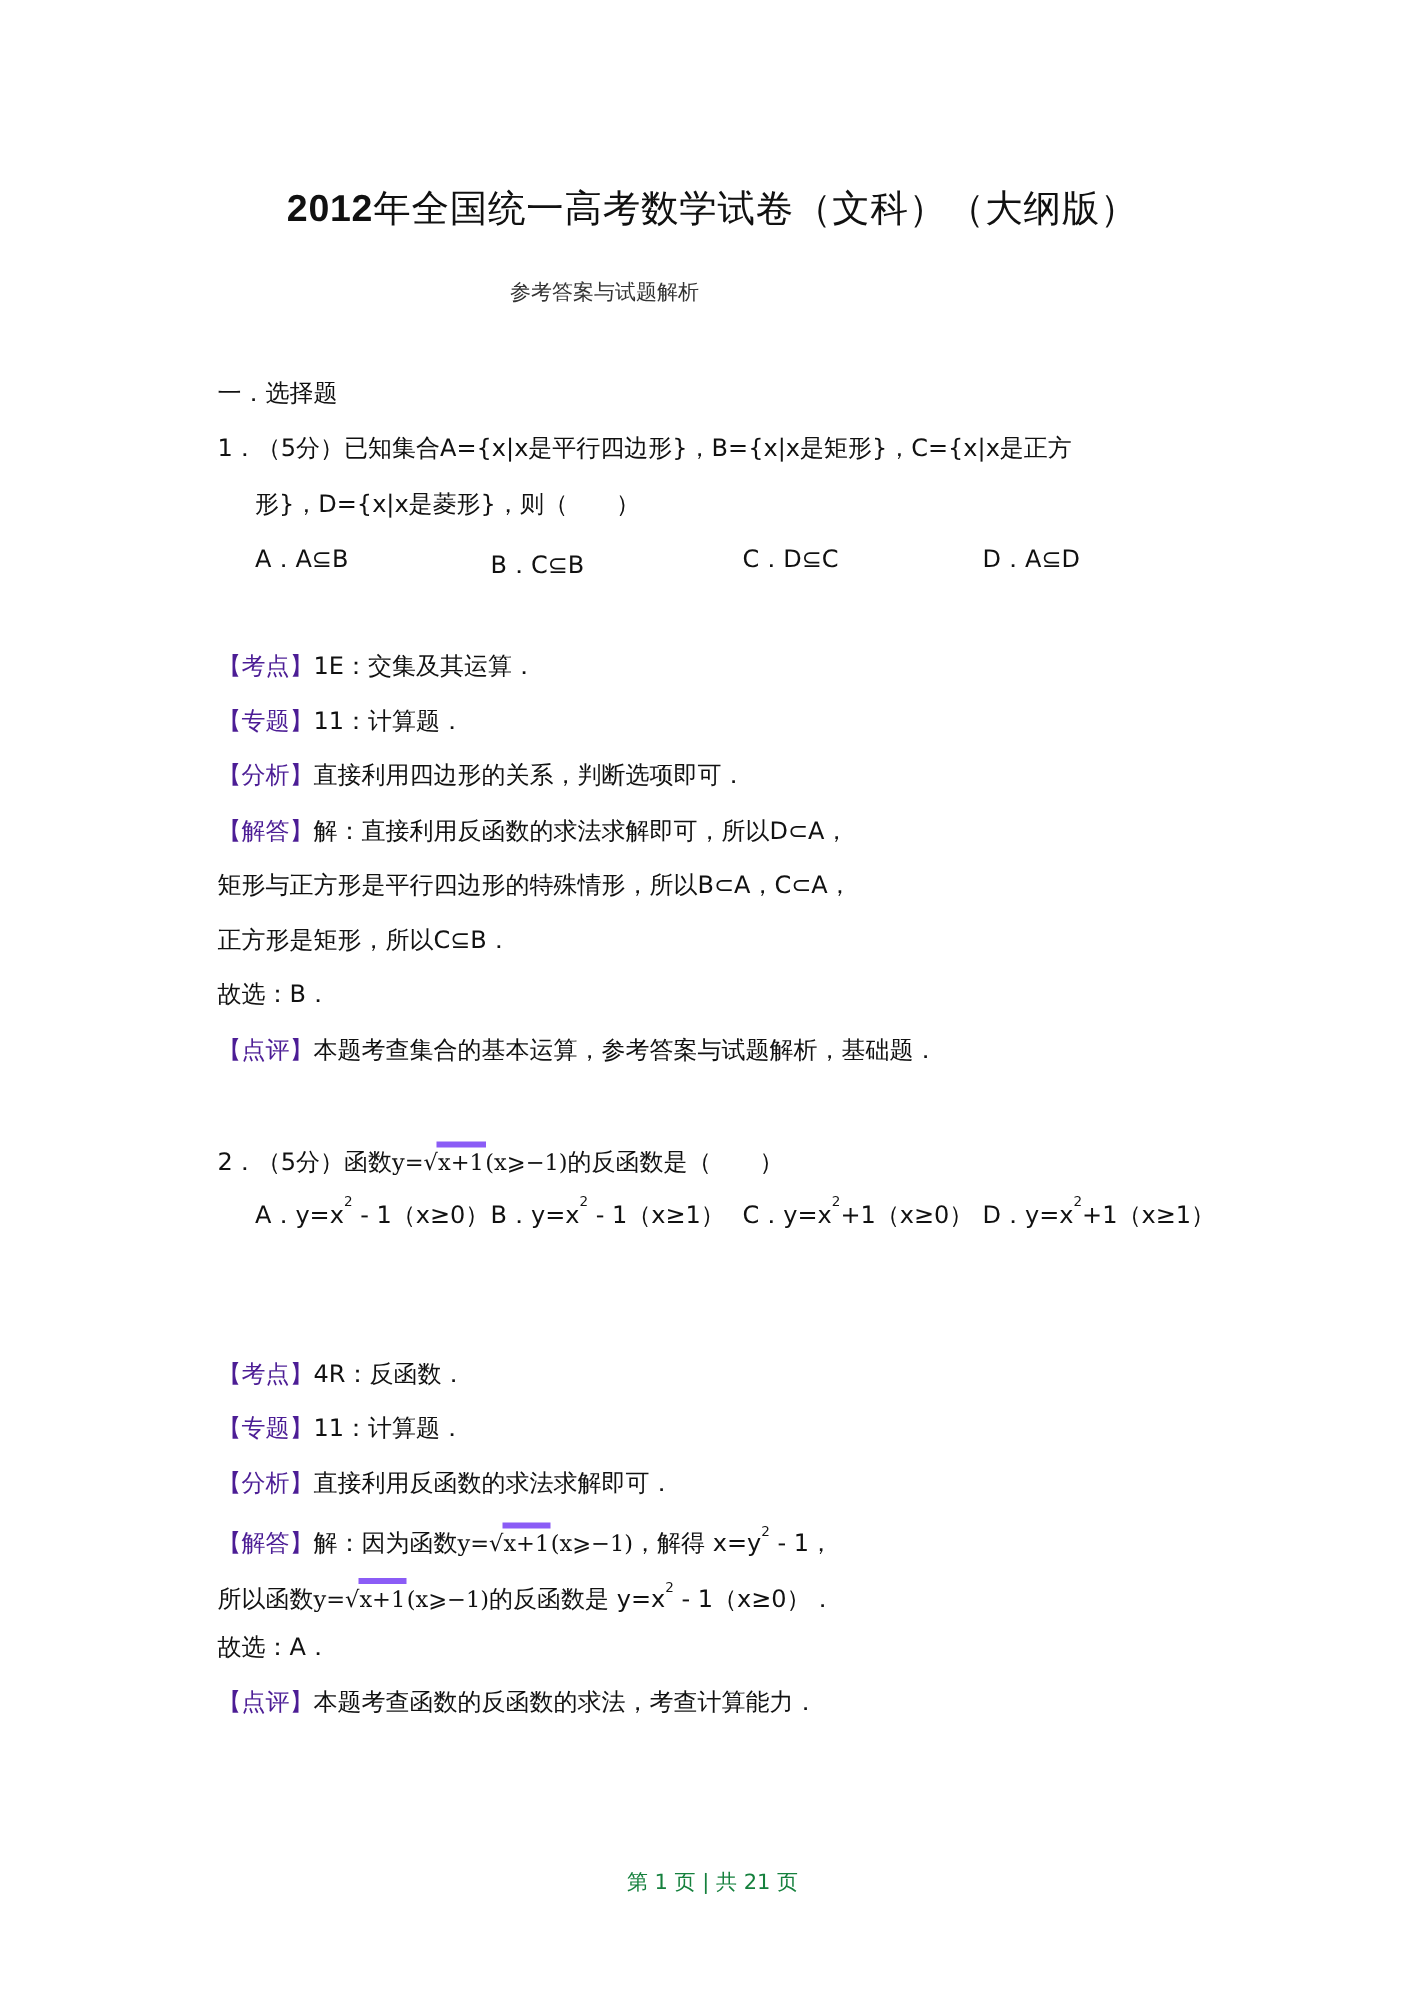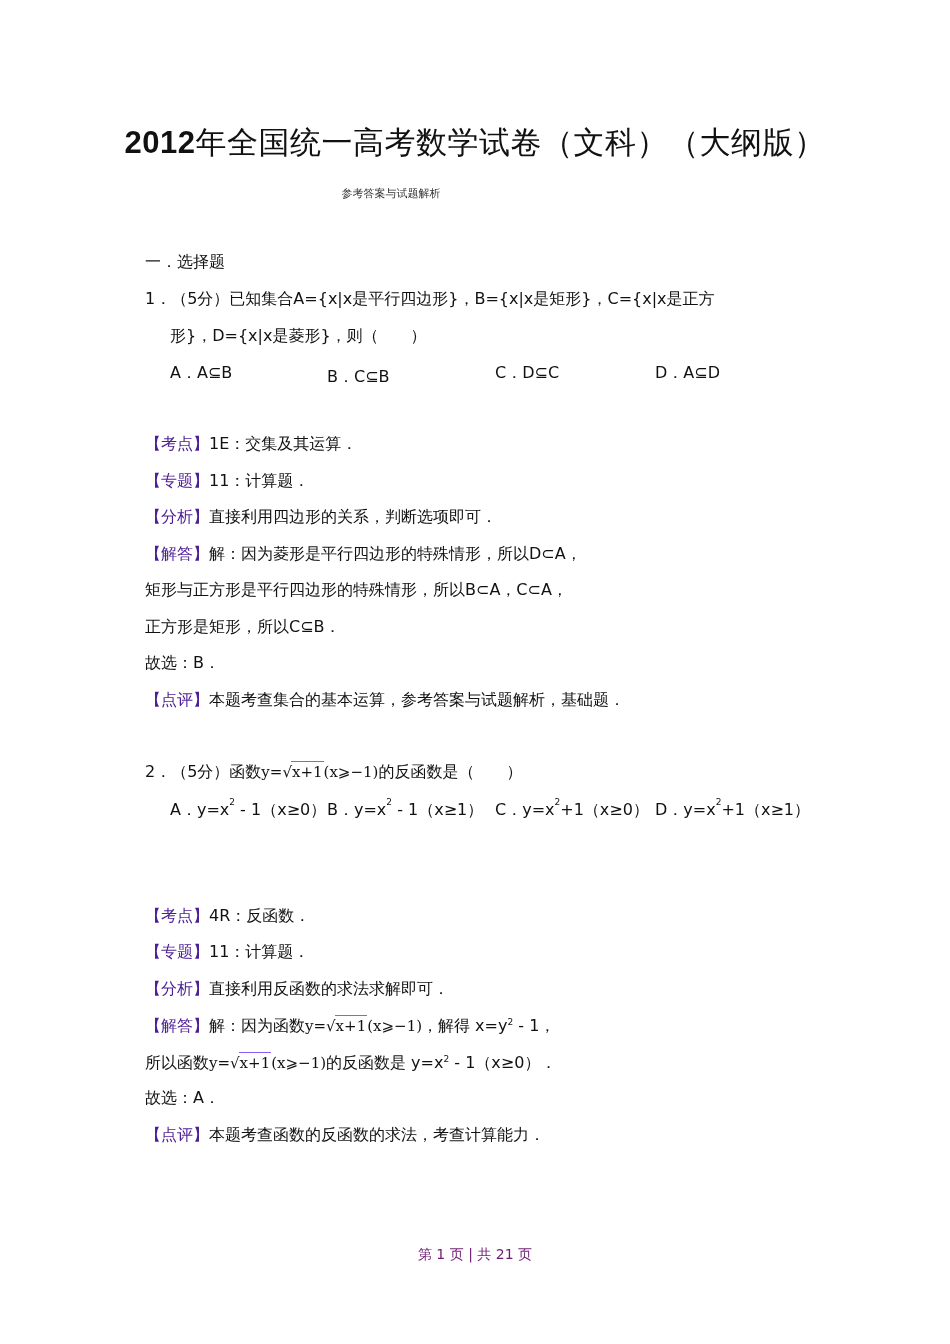--- a/index.html
+++ b/index.html
@@ -1,48 +1,48 @@
 <!DOCTYPE html>
 <html><head>
 <meta charset="utf-8">
 <style>
   html, body { margin:0; padding:0; background:#ffffff; }
   body { width:950px; height:1344px; position:relative; overflow:hidden;
          font-family:"DejaVu Sans","Liberation Sans",sans-serif; color:#111; }
   .abs { position:absolute; white-space:nowrap; }
-  .title { left:0; width:950px; top:122px; text-align:center; font-size:31px; letter-spacing:0.5px; color:#111; }
+  .title { left:0; width:950px; top:122px; text-align:center; font-size:25px; letter-spacing:0.5px; color:#111; }
   .title .yr { font-weight:bold; font-family:"Liberation Sans",sans-serif; }
-  .subtitle { left:0; width:782px; top:186px; text-align:center; font-size:11px; color:#333; }
+  .subtitle { left:12px; width:782px; top:186px; text-align:center; font-size:14px; color:#333; }
   .line { font-size:16px; line-height:20px; }
   .lbl { color:#4c1d95; }
   .opt { position:absolute; font-size:16px; }
   .math { font-family:"DejaVu Serif","Liberation Serif",serif; font-size:15px; }
-  .sqrt { display:inline-block; border-top:1px solid #8b5cf6; padding:0 1px; margin-left:-1px; }
+  .sqrt { display:inline-block; border-top:4px solid #8b5cf6; padding:0 1px; margin-left:-1px; }
   sup { font-size:9px; vertical-align:top; position:relative; top:-3px; }
-  .footer { left:0; width:950px; top:1246px; text-align:center; font-size:14px; color:#701a75; }
+  .footer { left:0; width:950px; top:1246px; text-align:center; font-size:14px; color:#15803d; }
 </style>
 </head>
 <body>
 
 <div class="abs title"><span class="yr">2012</span><span>年全国统一高考数学试卷（文科）（大纲版）</span></div>
 <div class="abs subtitle">参考答案与试题解析</div>
 
 <div class="abs line" style="left:145px;top:252px;">一．选择题</div>
 
 <div class="abs line" style="left:145px;top:289px;">1．（5分）已知集合A={x|x是平行四边形}，B={x|x是矩形}，C={x|x是正方</div>
 <div class="abs line" style="left:170px;top:326px;">形}，D={x|x是菱形}，则（　　）</div>
 <div class="opt" style="left:170px;top:363px;">A．A⊆B</div>
 <div class="opt" style="left:327px;top:367px;">B．C⊆B</div>
 <div class="opt" style="left:495px;top:363px;">C．D⊆C</div>
 <div class="opt" style="left:655px;top:363px;">D．A⊆D</div>
 
 <div class="abs line" style="left:145px;top:434px;"><span class="lbl">【考点】</span><span>1E：交集及其运算．</span></div>
 <div class="abs line" style="left:145px;top:471px;"><span class="lbl">【专题】</span><span>11：计算题．</span></div>
 <div class="abs line" style="left:145px;top:507px;"><span class="lbl">【分析】</span><span>直接利用四边形的关系，判断选项即可．</span></div>
-<div class="abs line" style="left:145px;top:544px;"><span class="lbl">【解答】</span><span>解：因为菱形是平行四边形的特殊情形，所以D⊂A，</span></div>
+<div class="abs line" style="left:145px;top:544px;"><span class="lbl">【解答】</span><span>解：直接利用反函数的求法求解即可，所以D⊂A，</span></div>
 <div class="abs line" style="left:145px;top:580px;">矩形与正方形是平行四边形的特殊情形，所以B⊂A，C⊂A，</div>
 <div class="abs line" style="left:145px;top:617px;">正方形是矩形，所以C⊆B．</div>
 <div class="abs line" style="left:145px;top:653px;">故选：B．</div>
 <div class="abs line" style="left:145px;top:690px;"><span class="lbl">【点评】</span><span>本题考查集合的基本运算，参考答案与试题解析，基础题．</span></div>
 
 <div class="abs line" style="left:145px;top:761px;">
   <span>2．（5分）函数</span><span class="math"><span>y=</span>√<span class="sqrt">x+1</span><span>(x⩾−1)</span></span><span>的反函数是（　　）</span>
 </div>
 <div class="opt" style="left:170px;top:800px;"><span>A．y=x</span><sup>2</sup><span> - 1（x≥0）</span></div>
 <div class="opt" style="left:327px;top:800px;"><span>B．y=x</span><sup>2</sup><span> - 1（x≥1）</span></div>

